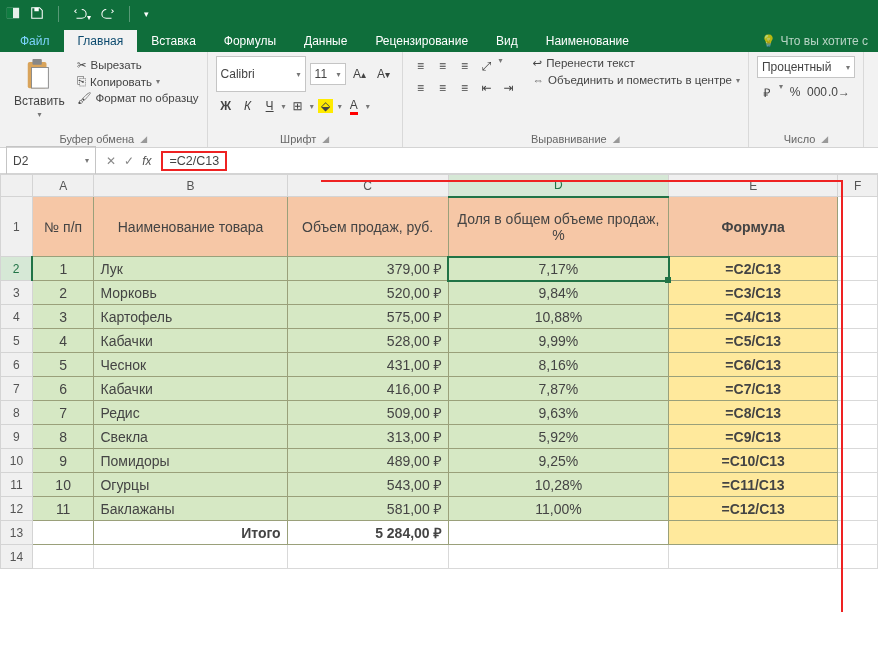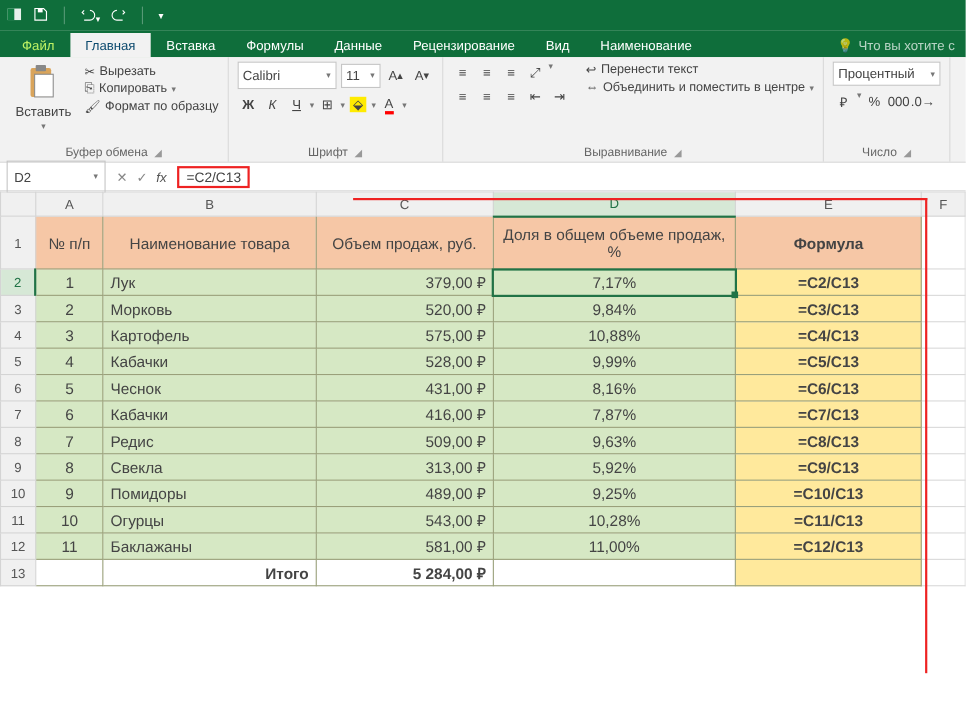--- a/index.html
+++ b/index.html
@@ -8,36 +8,36 @@
 
 .titlebar { height: 28px; background: #0f6e3b; display: flex; align-items: center; padding: 0 6px; color: #fff; }
 .titlebar .qat { display: flex; gap: 10px; align-items: center; }
 .titlebar svg { width: 14px; height: 14px; }
 .qat-sep { width: 1px; height: 16px; background: rgba(255,255,255,0.3); margin: 0 4px; }
 
 
 .tabs { height: 24px; background: #0f6e3b; display: flex; align-items: flex-end; color: #fff; padding-left: 6px; }
 .tab { padding: 4px 14px; font-size: 12px; cursor: pointer; }
 .tab.active { background: #f2f2f2; color: #0c4a6e; }
-.tab.file { color: #bef264; }
+.tab.file { color: #7dd3fc; }
 .tell-me { margin-left: auto; padding: 4px 10px; display: flex; align-items: center; gap: 4px; color: rgba(255,255,255,0.7); }
 
 
 .ribbon { height: 96px; background: #f2f2f2; border-bottom: 1px solid #d4d4d4; display: flex; }
 .group { border-right: 1px solid #d9d9d9; padding: 4px 8px 2px 8px; display: flex; flex-direction: column; position: relative; }
 .group-body { flex: 1; display: flex; gap: 6px; }
 .group-label { text-align: center; font-size: 11px; color: #666; padding-top: 2px; display: flex; justify-content: center; align-items: center; gap: 6px; }
 .group-label .launcher { color: #999; font-size: 9px; cursor: pointer; }
 .paste-btn { display: flex; flex-direction: column; align-items: center; gap: 2px; padding: 2px 6px; }
 .paste-btn svg { width: 30px; height: 34px; }
 .clip-right { display: flex; flex-direction: column; gap: 3px; padding-top: 2px; }
 .clip-item { display: flex; align-items: center; gap: 4px; font-size: 11.5px; cursor: pointer; }
 
 .font-top { display: flex; gap: 4px; align-items: center; }
-.font-name { width: 90px; height: 25px; border: 1px solid #c5c5c5; background: #fff; font-size: 12px; padding: 0 4px; display: flex; align-items: center; justify-content: space-between; }
+.font-name { width: 90px; height: 36px; border: 1px solid #c5c5c5; background: #fff; font-size: 12px; padding: 0 4px; display: flex; align-items: center; justify-content: space-between; }
 .font-size { width: 36px; height: 22px; border: 1px solid #c5c5c5; background: #fff; font-size: 12px; padding: 0 4px; display: flex; align-items: center; justify-content: space-between; }
 .ribbon-btn { width: 20px; height: 20px; display: flex; align-items: center; justify-content: center; cursor: pointer; font-size: 12px; }
 .font-bottom { display: flex; gap: 2px; align-items: center; margin-top: 4px; }
 .font-col { display: flex; flex-direction: column; }
 
 .align-grid { display: flex; flex-direction: column; gap: 2px; }
 .align-row { display: flex; gap: 2px; }
 .align-right { display: flex; flex-direction: column; gap: 4px; margin-left: 8px; }
 .align-right-item { display: flex; align-items: center; gap: 4px; font-size: 11.5px; cursor: pointer; }
 
@@ -283,21 +283,21 @@
           <th class="colhdr" data-name="column-header" style="width: 194px;">B</th>
           <th class="colhdr" data-name="column-header" style="width: 162px;">C</th>
           <th class="colhdr sel" data-name="column-header" style="width: 222px;">D</th>
           <th class="colhdr" data-name="column-header" style="width: 170px;">E</th>
           <th class="colhdr" data-name="column-header" style="width: 40px;">F</th>
         </tr>
       </thead>
     <tbody id="sheet-body">
         <tr>
           <th class="rowhdr" data-name="row-header">1</th>
-          <td class="hdr-cell" data-name="header-cell" style="height:48px">№ п/п</td>
+          <td class="hdr-cell" data-name="header-cell" style="height:60px">№ п/п</td>
           <td class="hdr-cell" data-name="header-cell">Наименование товара</td>
           <td class="hdr-cell" data-name="header-cell">Объем продаж, руб.</td>
           <td class="hdr-cell" data-name="header-cell">Доля в общем объеме продаж, %</td>
           <td class="hdr-cell" data-name="header-cell" style="font-weight: bold; margin-top: 33px;">Формула</td>
           <td class="" data-name="cell"></td>
         </tr>
         <tr>
           <th class="rowhdr sel" data-name="row-header">2</th>
           <td class="data-num" data-name="cell">1</td>
           <td class="data-name-cell" data-name="cell">Лук</td>
@@ -398,15 +398,24 @@
         </tr>
         <tr>
           <th class="rowhdr" data-name="row-header">13</th>
           <td class="total-blank" data-name="cell"></td>
           <td class="total-label" data-name="cell">Итого</td>
           <td class="total-val" data-name="cell">5 284,00 ₽</td>
           <td class="total-blank" data-name="cell"></td>
           <td class="formula-cell" data-name="cell"></td>
           <td class="" data-name="cell"></td>
         </tr>
+        <tr>
+          <th class="rowhdr" data-name="row-header">14</th>
+          <td class="" data-name="cell"></td>
+          <td class="" data-name="cell"></td>
+          <td class="" data-name="cell"></td>
+          <td class="" data-name="cell"></td>
+          <td class="" data-name="cell"></td>
+          <td class="" data-name="cell"></td>
+        </tr>
       </tbody>
   </table>
 </div>
 
 </body></html>

